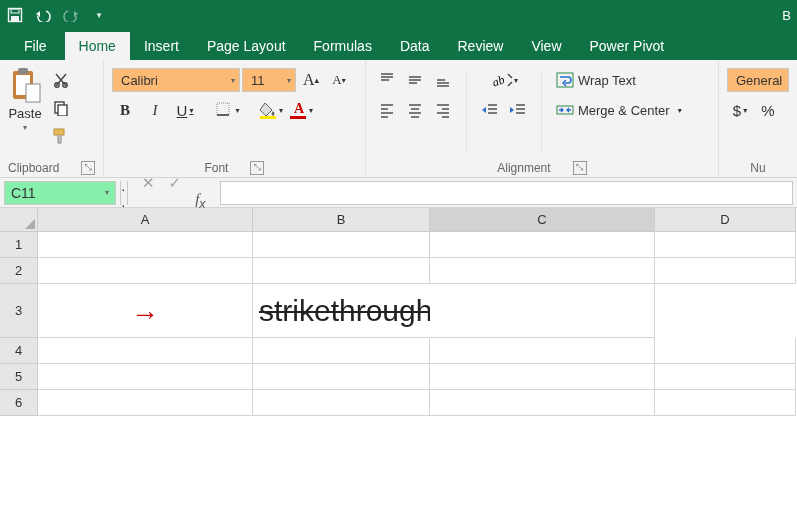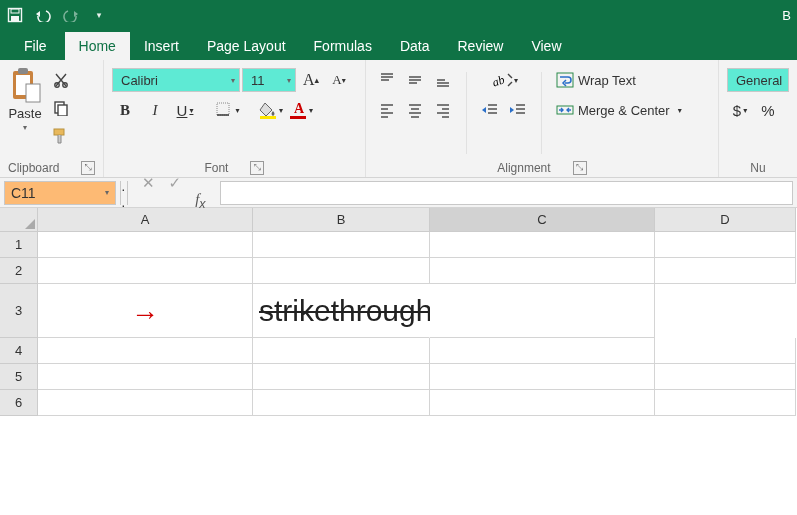--- a/index.html
+++ b/index.html
@@ -20,30 +20,30 @@
 
   
   .ribbon { height: 118px; background: #f3f3f3; border-bottom: 1px solid #d4d4d4; display: flex; }
   .group { border-right: 1px solid #e1e1e1; padding: 4px 8px 0 8px; display: flex; flex-direction: column; position:relative; }
   .group-label { text-align: center; font-size: 12px; color: #666; padding: 3px 0 2px; display:flex; justify-content:center; align-items:center; gap:22px;}
   .group-body { flex: 1; display: flex; gap: 6px; }
   .btncol { display: flex; flex-direction: column; gap: 2px; align-items:center;}
   .row { display:flex; align-items:center; gap:2px; }
   .iconbtn { min-width: 26px; height: 24px; display:flex; align-items:center; justify-content:center; border:1px solid transparent; border-radius:2px; }
   .sep { width:1px; background:#e1e1e1; margin:4px 4px; }
-  .combo { height: 24px; background:#5eead4; border:1px solid #c8c8c8; display:flex; align-items:center; padding:0 4px 0 8px; font-size:13px; }
+  .combo { height: 24px; background:#fdba74; border:1px solid #c8c8c8; display:flex; align-items:center; padding:0 4px 0 8px; font-size:13px; }
   .combo .arrow { margin-left:auto; font-size:8px; color:#666; }
   .launcher { width:14px; height:14px; border:1px solid #999; font-size:9px; line-height:11px; color:#666; text-align:center;}
   .btnlabel { display:flex; align-items:center; gap:4px; font-size:13px; height:24px; padding:0 4px;}
   svg { display:block; }
   .str { stroke:#444; stroke-width:1.4; fill:none; }
 
   
   .fbar { height: 30px; background:#f3f3f3; border-bottom:1px solid #d4d4d4; display:flex; align-items:center; font-size:14px;}
-  .namebox { width:112px; height:24px; margin:0 4px; background:#fdba74; border:1px solid #c8c8c8; display:flex; align-items:center; padding:0 6px;}
+  .namebox { width:112px; height:24px; margin:0 4px; background:#86efac; border:1px solid #c8c8c8; display:flex; align-items:center; padding:0 6px;}
   .namebox .arrow{margin-left:auto;font-size:8px;color:#666;}
   .fdiv { width:8px; height:24px; border-left:1px solid #c8c8c8; border-right:1px solid #c8c8c8; display:flex;flex-direction:column;}
   .fdiv span{flex:1;}
   .fbtns { display:flex; gap:14px; padding:0 14px; color:#a0a0a0; font-size:15px;}
   .fx { font-style:italic; font-family:"Times New Roman",serif; color:#555;margin-top:17px; }
   .finput { flex:1; height:24px; background:#fff; border:1px solid #c8c8c8; margin-right:4px;}
 
   
   .grid { display:grid; grid-template-columns: 38px 215px 177px 225px 141px; }
   .hdr { background:#e6e6e6; border-right:1px solid #ccc; border-bottom:1px solid #ccc; height:24px; display:flex; align-items:center; justify-content:center; font-size:13px; color:#333;}
@@ -94,20 +94,21 @@
 
 <div class="tabs">
   <div class="tab file">File</div>
   <div class="tab active">Home</div>
   <div class="tab">Insert</div>
   <div class="tab">Page Layout</div>
   <div class="tab">Formulas</div>
   <div class="tab">Data</div>
   <div class="tab">Review</div>
   <div class="tab">View</div>
+  <div class="tab">Power Pivot</div>
 </div>
 
 <div class="ribbon">
 
   <div class="group" style="width:104px">
     <div class="group-body">
       <div class="btncol" style="padding-top:2px">
         <svg width="34" height="38">
             <rect x="5" y="5" width="20" height="28" rx="2" style="fill:#c9823e"></rect>
             <rect x="8" y="9" width="14" height="20" style="fill:#fff"></rect>

